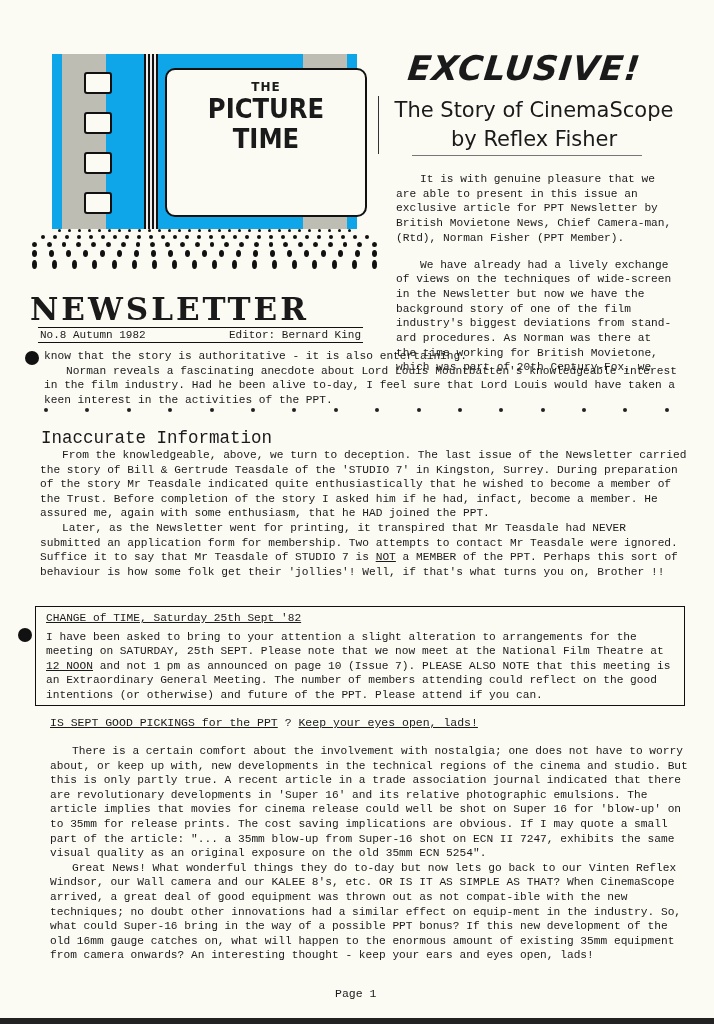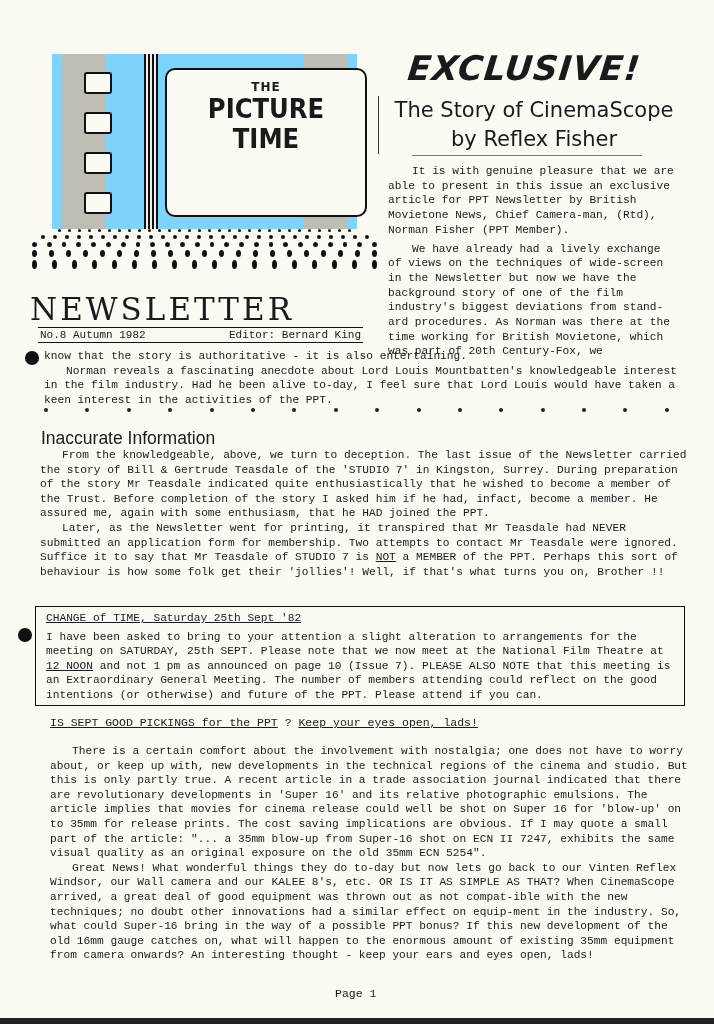--- a/index.html
+++ b/index.html
@@ -6,50 +6,50 @@
   body {
     width:714px; height:1024px; overflow:hidden;
     background:#fbfaf3;
     position:relative;
     font-family:"Liberation Mono", "DejaVu Sans Mono", monospace;
     color:#1a1a1a;
   }
   .abs { position:absolute; }
   
   .masthead { left:52px; top:54px; width:305px; height:205px; }
-  .film-outer { position:absolute; left:0; top:0; width:305px; height:175px; background:#7dd3fc; }
+  .film-outer { position:absolute; left:0; top:0; width:305px; height:175px; background:#0ea5e9; }
   .film-strip { position:absolute; top:0; width:44px; height:175px; background:#bdbdb4; }
   .film-strip.left { left:10px; }
   .film-strip.right { right:10px; }
   .sprocket { position:absolute; width:24px; height:18px; background:#fbfaf3; border:2px solid #111; border-radius:3px; }
   .film-strip.left .sprocket { right:-6px; }
   .film-strip.right .sprocket { left:-6px; }
   .film-lines { position:absolute; left:92px; top:0; width:14px; height:175px;
     background:repeating-linear-gradient(90deg,#111 0 2px,#eee 2px 4px); }
   .screen { position:absolute; left:113px; top:14px; width:198px; height:145px; background:#fbfaf3; border-radius:10px; border:2px solid #111; text-align:center; }
   .screen .the { font-family:"DejaVu Sans", sans-serif; font-weight:bold; font-size:12px; margin-top:10px; letter-spacing:1px; }
   .screen .big { font-family:"DejaVu Sans Condensed","DejaVu Sans", sans-serif; font-weight:bold; font-size:27px; line-height:30px; letter-spacing:0px; }
   .dots { position:absolute; left:-20px; top:175px; width:345px; height:55px; overflow:hidden; }
   .dotrow { display:flex; justify-content:center; gap:0; height:11px; }
   .dotrow span { display:inline-block; border-radius:50%; background:#111; }
-  .newsletter-title { left:30px; top:292px; width:340px; font-family:"DejaVu Serif", serif; font-weight:normal; font-size:31px; letter-spacing:3px; line-height:34px; }
+  .newsletter-title { left:30px; top:292px; width:340px; font-family:"DejaVu Serif", serif; font-weight:bold; font-size:31px; letter-spacing:3px; line-height:34px; }
   .issue-line { left:38px; top:327px; width:325px; font-size:11px; border-top:1.5px solid #111; border-bottom:1.5px solid #111; display:flex; justify-content:space-between; padding:1px 2px; box-sizing:border-box; }
   
   .exclusive { left:408px; top:48px; width:270px; font-family:"DejaVu Sans", sans-serif; font-style:italic; font-weight:bold; font-size:34px; letter-spacing:1px; transform:skewX(-6deg); }
   .story-title { left:378px; top:96px; width:310px; text-align:center; font-family:"DejaVu Sans", sans-serif; font-size:21px; line-height:29px; border-left:1.5px solid #333; }
   .story-rule { left:412px; top:155px; width:230px; border-top:1px solid #777; }
   .intro { left:384px; top:160px; width:300px; font-size:11.2px; line-height:14.7px; }
-  .intro p { margin:4px; text-indent:24px; }
+  .intro p { margin:12px; text-indent:24px; }
   .body-text { font-size:11.2px; line-height:14.6px; }
   .body-text p { margin:0; text-indent:22px; }
   .para1 { left:44px; top:349px; width:640px; }
   .bullet { position:absolute; width:14px; height:14px; border-radius:50%; background:#111; }
   .dotline { left:44px; top:408px; width:625px; display:flex; justify-content:space-between; }
   .dotline span { width:4px; height:4px; border-radius:50%; background:#222; display:inline-block; }
-  .inacc-head { left:41px; top:428px; font-family:Liberation Sans, sans-serif; font-size:17.5px; }
+  .inacc-head { left:41px; top:428px; font-family:Liberation Mono, monospace; font-size:17.5px; }
   .inacc { left:40px; top:448px; width:650px; }
   .notice { left:35px; top:606px; width:650px; height:100px; border:1.5px solid #111; box-sizing:border-box; padding:4px 10px; font-size:11.2px; line-height:14.6px; }
   .notice .head { text-decoration:underline; margin-bottom:4px; }
   .pick-head { left:50px; top:716px; font-size:11.5px; }
   .pick-head u { text-decoration:underline; }
   .pick { left:50px; top:744px; width:640px; }
   .pagenum { left:307px; top:987px; font-size:11.5px;margin-left:28px; }
   .bottom-edge { left:0; top:1018px; width:714px; height:6px; background:#222; }
   u { text-decoration:underline; }
 </style>

